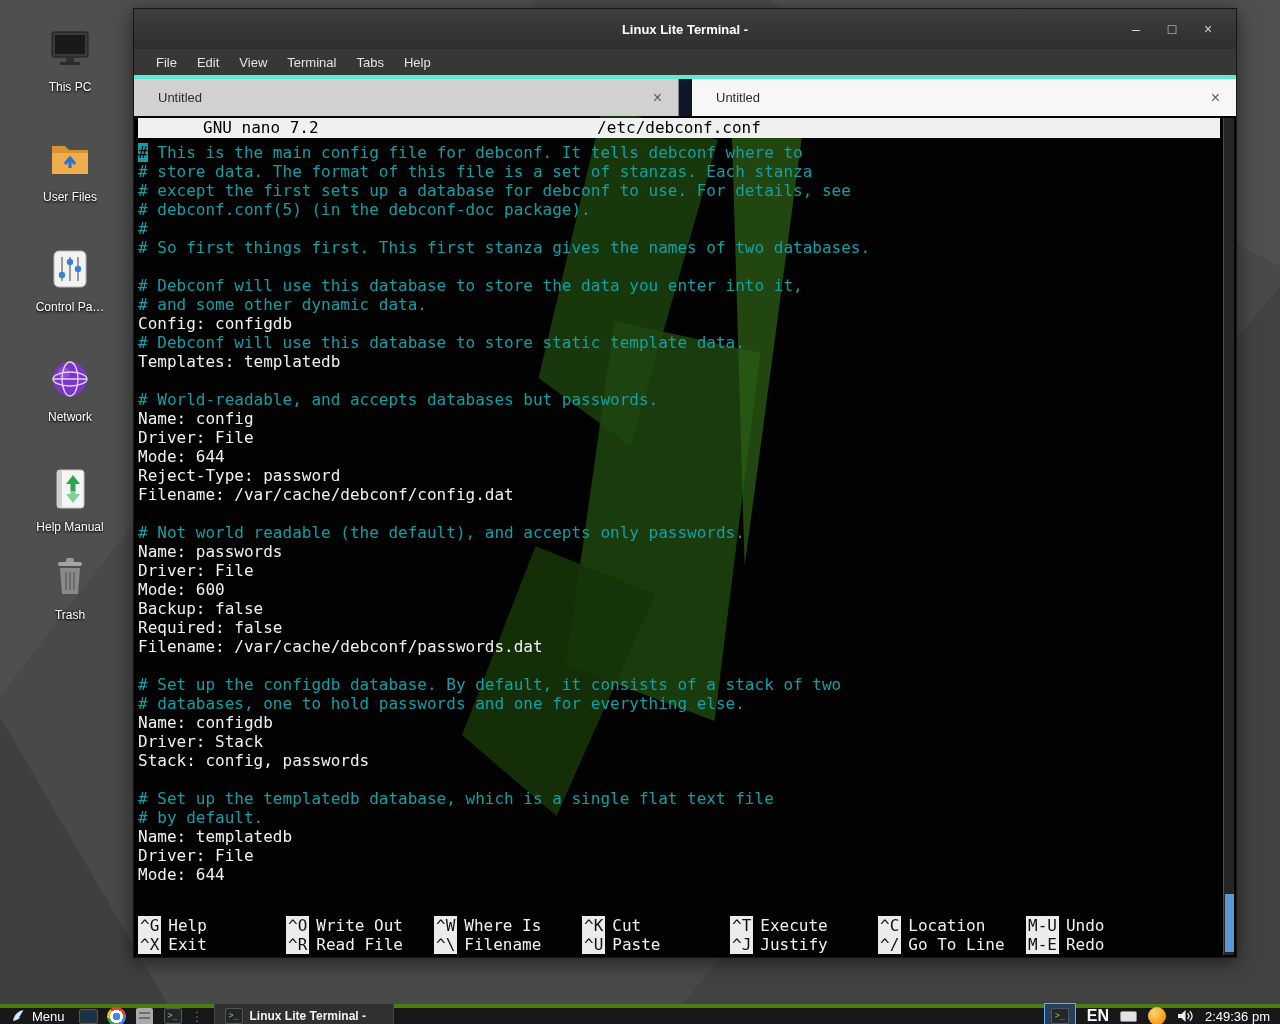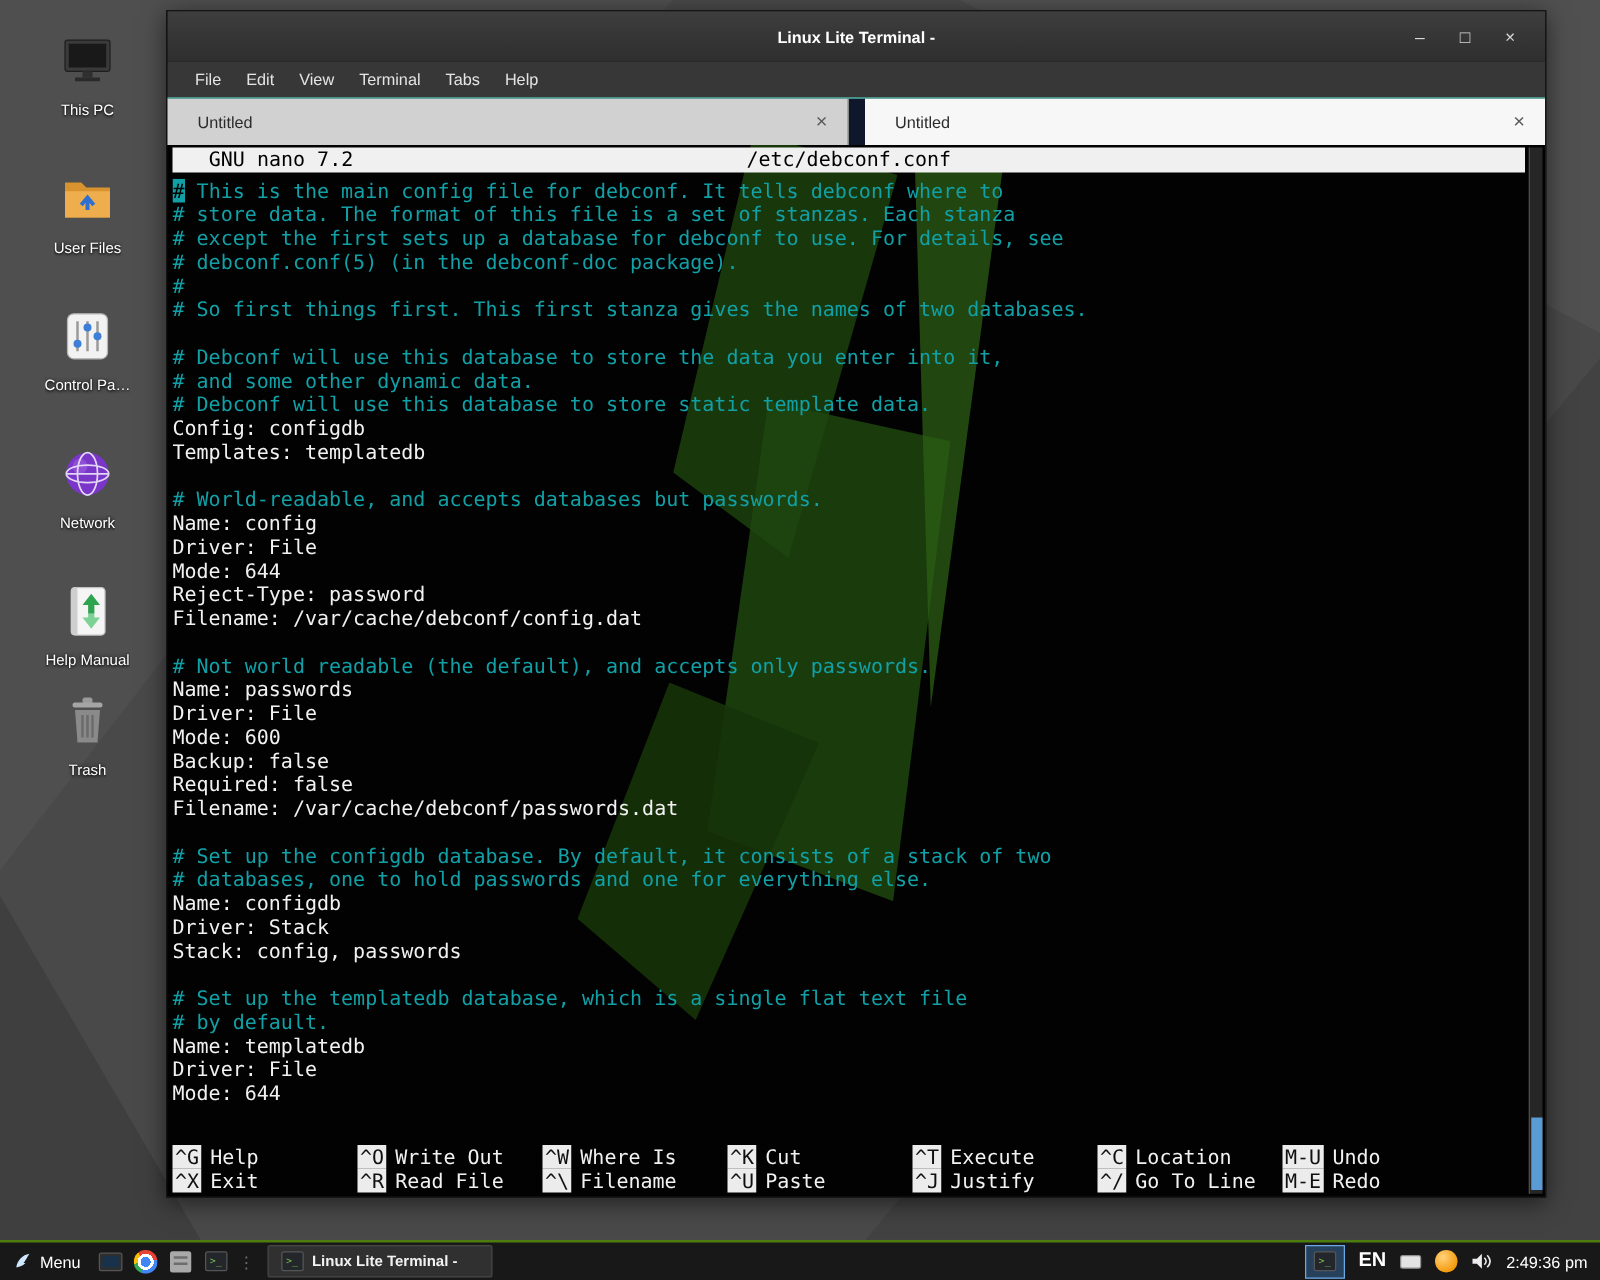--- a/index.html
+++ b/index.html
@@ -41,21 +41,21 @@
     position:absolute; left:0; right:0; text-align:center;
     color:#fff; font-size:13px; font-weight:bold;
   }
   .win-btns { margin-left:auto; display:flex; z-index:1; padding-right:10px; }
   .win-btn {
     width:36px; height:40px; display:flex; align-items:center; justify-content:center;
     color:#d6d6d6; font-size:14px;
   }
   .menubar {
     height:30px; flex:none; background:#373737; display:flex; align-items:center;
-    padding-left:12px; border-bottom:1px solid #5eead4;
+    padding-left:12px; border-bottom:4px solid #5eead4;
   }
   .mitem { color:#e4e4e4; font-size:13px; padding:0 10px; }
   .tabbar { height:37px; flex:none; background:#0f172a; display:flex;gap:13px; }
   .tab { flex:1 1 0; display:flex; align-items:center; height:100%; }
   .tab.inactive { background:#d1d1d1; border-right:1px solid #808080; }
   .tab.active { background:#f7f7f7; }
   .tab-label { font-size:13px; color:#2b2b2b; padding-left:24px; }
   .tab-close { margin-left:auto; padding-right:16px; color:#5a5a5a; font-size:16px; line-height:1; }
 
   
@@ -68,43 +68,43 @@
   .f4 { left:598px; top:20px; width:70px; height:430px; background:#2c5e14; clip-path:polygon(0 0, 100% 0, 18% 100%); opacity:.75; }
 
   .nano {
     position:relative; z-index:1; height:100%; display:flex; flex-direction:column;
     font-family:"DejaVu Sans Mono", monospace; font-size:16px; padding:2px 16px 3px 4px;
   }
   .nano-head {
     flex:none; height:20px; line-height:20px; background:#f0f0f0; color:#000;
     display:grid; grid-template-columns:1fr auto 1fr; margin:0 0 5px 0;
   }
-  .nh-app { padding-left:29px; white-space:pre; }
+  .nh-app { padding-left:29px; white-space:pre;margin-left:36px; }
   .nh-path { text-align:center; }
   .nano-lines { flex:1 1 auto; overflow:hidden; padding-left:0; }
   .tline { height:19px; line-height:19px; white-space:pre; }
   .lc { color:#11a0a6; }
   .lp { color:#f1f1f1; }
   .cursor { background:#11a0a6; color:#000; }
   .nano-foot { flex:none; }
   .srow { display:flex; height:19px; line-height:19px; }
   .sc { width:148px; flex:none; display:flex; gap:7px; align-items:center; }
   .key { background:#ececec; color:#101010; padding:0 2px; height:19px; }
   .slabel { color:#f1f1f1; }
 
   .scrollbar {
     position:absolute; top:2px; right:2px; bottom:2px; width:11px; z-index:2;
     background:#262626; border-left:1px solid #4c4c4c;
   }
   .scroll-thumb { position:absolute; left:1px; bottom:3px; width:9px; height:58px; background:#5b9bd5; }
 
   
   .taskbar {
-    position:absolute; left:0; right:0; bottom:0; height:32px; z-index:10;
-    background:#181818; border-top:2px solid #4d7c0f; display:flex; align-items:center;
+    position:absolute; left:0; right:0; bottom:0; height:20px; z-index:10;
+    background:#181818; border-top:4px solid #4d7c0f; display:flex; align-items:center;
   }
   .menu-btn { display:flex; align-items:center; gap:6px; height:100%; padding:0 10px; }
   .menu-btn span { color:#fff; font-size:13px; }
   .launcher { width:28px; height:28px; display:flex; align-items:center; justify-content:center; }
   .sep { color:#6f6f6f; font-size:13px; padding:0 4px; }
   .mini-term {
     width:18px; height:16px; background:#23272b; border:1px solid #555; border-radius:2px;
     color:#7ec850; font-family:"DejaVu Sans Mono",monospace; font-size:8px; line-height:14px;
     text-align:center;
   }
@@ -267,22 +267,22 @@
       <div class="nano-lines">
           <div class="tline lc"><span class="cursor">#</span> This is the main config file for debconf. It tells debconf where to</div>
           <div class="tline lc"># store data. The format of this file is a set of stanzas. Each stanza</div>
           <div class="tline lc"># except the first sets up a database for debconf to use. For details, see</div>
           <div class="tline lc"># debconf.conf(5) (in the debconf-doc package).</div>
           <div class="tline lc">#</div>
           <div class="tline lc"># So first things first. This first stanza gives the names of two databases.</div>
           <div class="tline lp">&nbsp;</div>
           <div class="tline lc"># Debconf will use this database to store the data you enter into it,</div>
           <div class="tline lc"># and some other dynamic data.</div>
+          <div class="tline lp">Config: configdb</div>
           <div class="tline lc"># Debconf will use this database to store static template data.</div>
-          <div class="tline lp">Config: configdb</div>
           <div class="tline lp">Templates: templatedb</div>
           <div class="tline lp">&nbsp;</div>
           <div class="tline lc"># World-readable, and accepts databases but passwords.</div>
           <div class="tline lp">Name: config</div>
           <div class="tline lp">Driver: File</div>
           <div class="tline lp">Mode: 644</div>
           <div class="tline lp">Reject-Type: password</div>
           <div class="tline lp">Filename: /var/cache/debconf/config.dat</div>
           <div class="tline lp">&nbsp;</div>
           <div class="tline lc"># Not world readable (the default), and accepts only passwords.</div>

